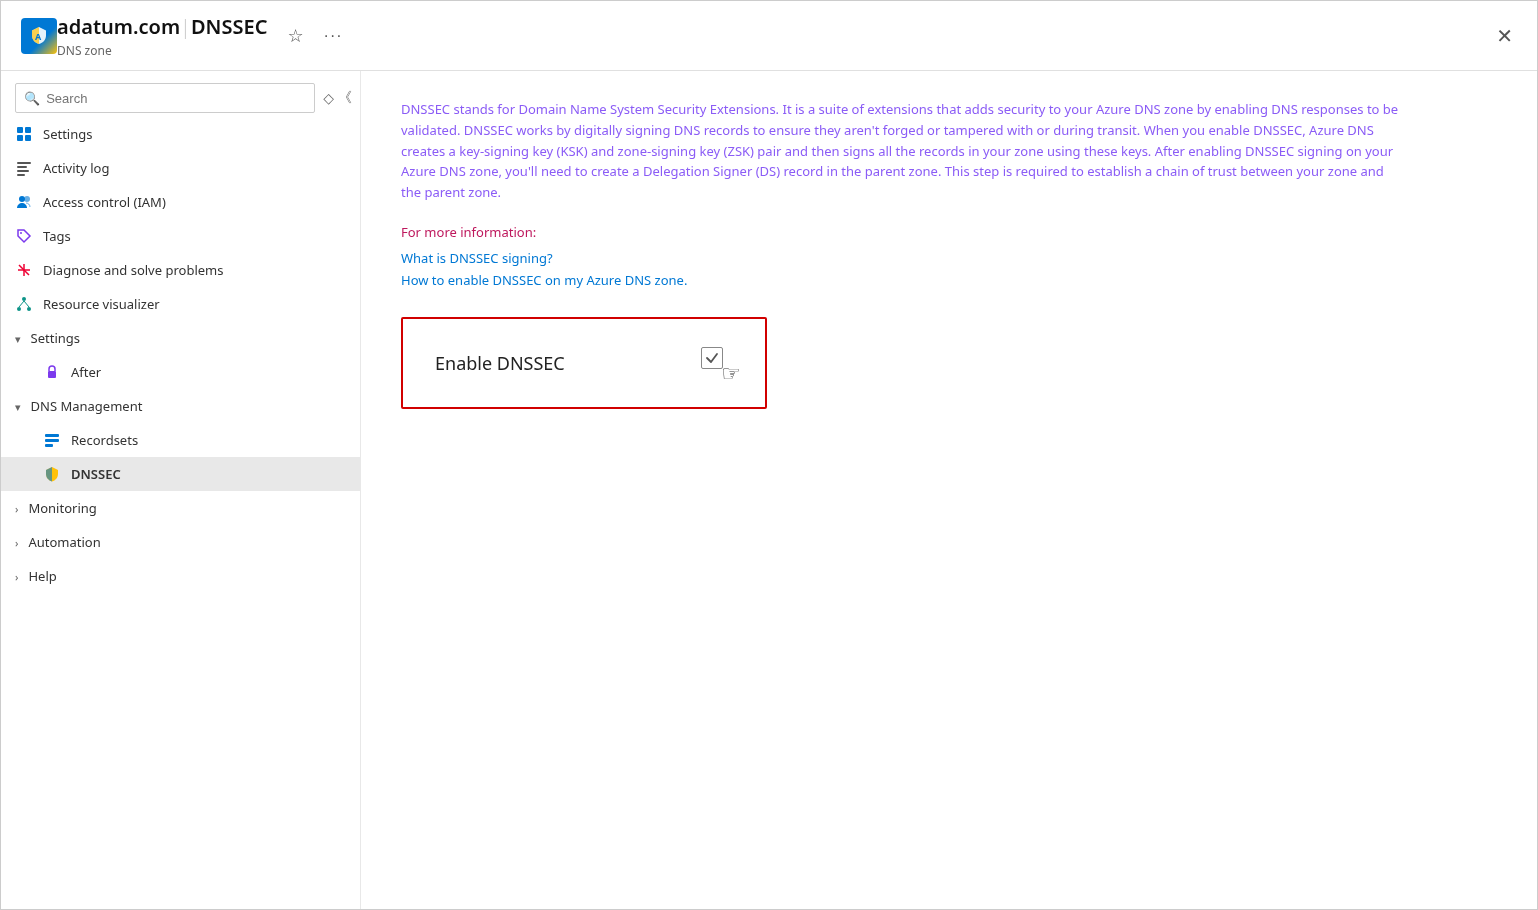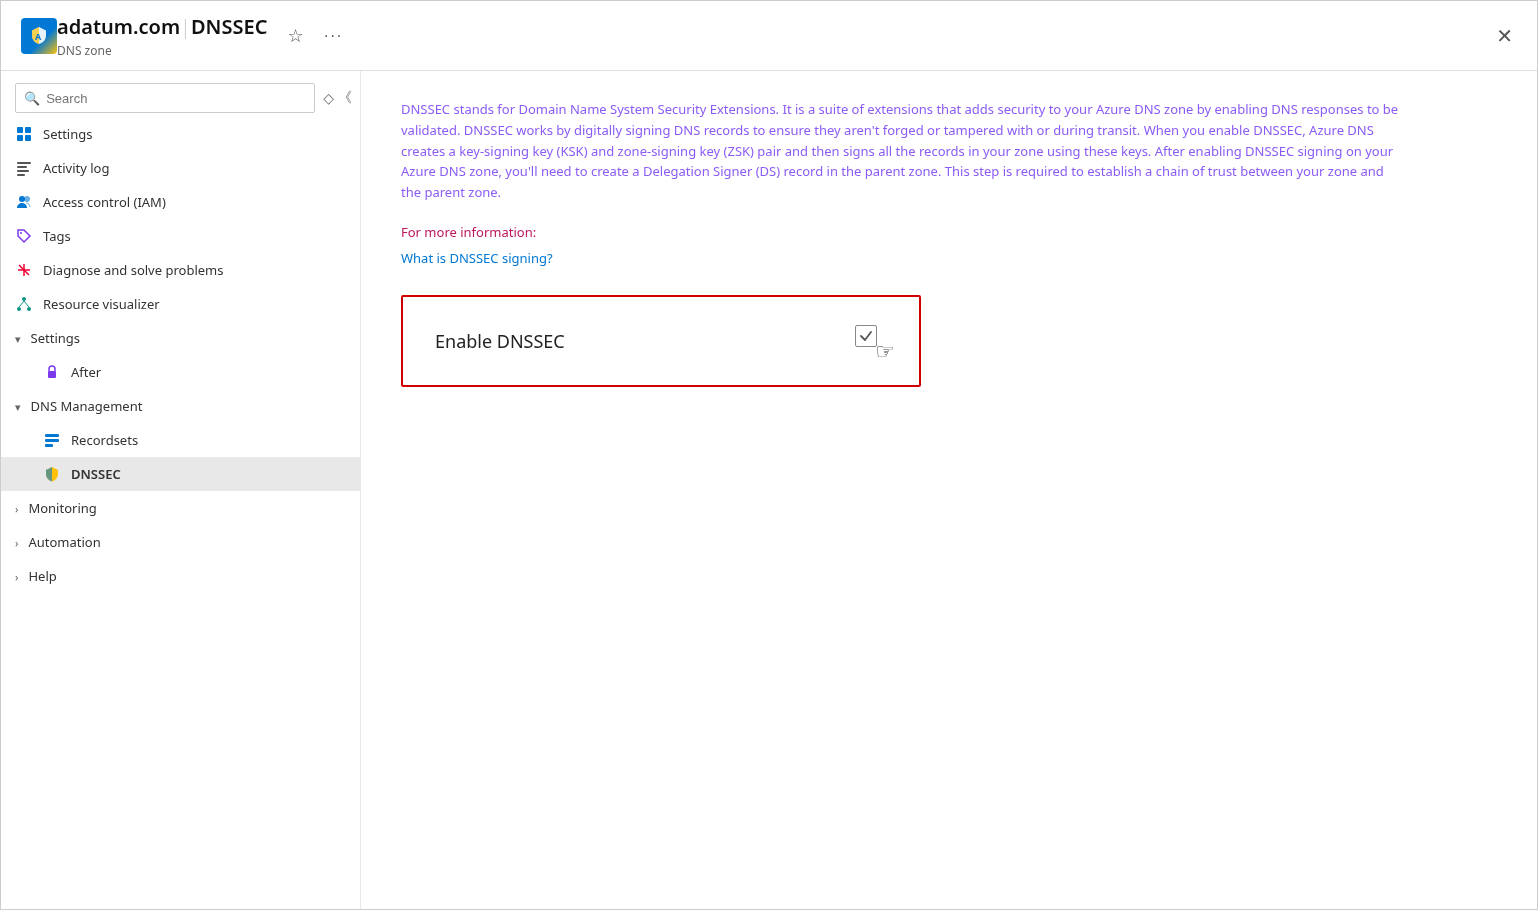--- a/index.html
+++ b/index.html
@@ -168,21 +168,21 @@
     .link-blue {
       color: #0078d4;
       text-decoration: none;
       font-size: 13px;
       display: block;
       margin-bottom: 4px;
     }
     .enable-dnssec-card {
       border: 2px solid #d10000;
       border-radius: 2px;
-      width: 520px;
+      width: 366px;
       padding: 28px 32px;
       margin-top: 28px;
       display: flex;
       align-items: center;
       justify-content: space-between;
     }
     .enable-dnssec-label {
       font-size: 18px;
       color: #222;
       font-weight: 400;
@@ -385,20 +385,21 @@
     <div class="nav-section-header">
       <span class="chevron">›</span>
       <span>Help</span>
     </div>
   </div>
 
   <div class="main">
     <p class="description-text">DNSSEC stands for Domain Name System Security Extensions. It is a suite of extensions that adds security to your Azure DNS zone by enabling DNS responses to be validated. DNSSEC works by digitally signing DNS records to ensure they aren't forged or tampered with or during transit. When you enable DNSSEC, Azure DNS creates a key-signing key (KSK) and zone-signing key (ZSK) pair and then signs all the records in your zone using these keys. After enabling DNSSEC signing on your Azure DNS zone, you'll need to create a Delegation Signer (DS) record in the parent zone. This step is required to establish a chain of trust between your zone and the parent zone.</p>
     <p class="more-info">For more information:</p>
     <a href="#" class="link-blue">What is DNSSEC signing?</a>
+    <a href="#" class="link-blue">How to enable DNSSEC on my Azure DNS zone.</a>
 
     <div class="enable-dnssec-card">
       <span class="enable-dnssec-label">Enable DNSSEC</span>
       <div class="checkbox-container">
         <div class="checkbox-visual">
           <svg viewBox="0 0 14 14" fill="none" xmlns="http://www.w3.org/2000/svg">
             <polyline points="2,7 6,11 12,3" stroke="#555" stroke-width="1.8" stroke-linecap="round" stroke-linejoin="round"></polyline>
           </svg>
         </div>
         <span class="cursor-pointer">☞</span>

